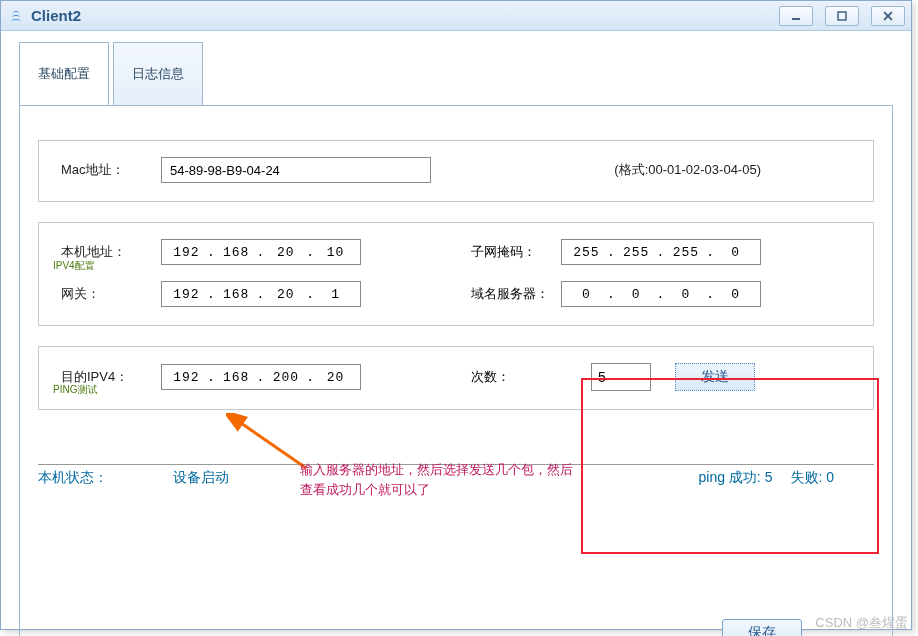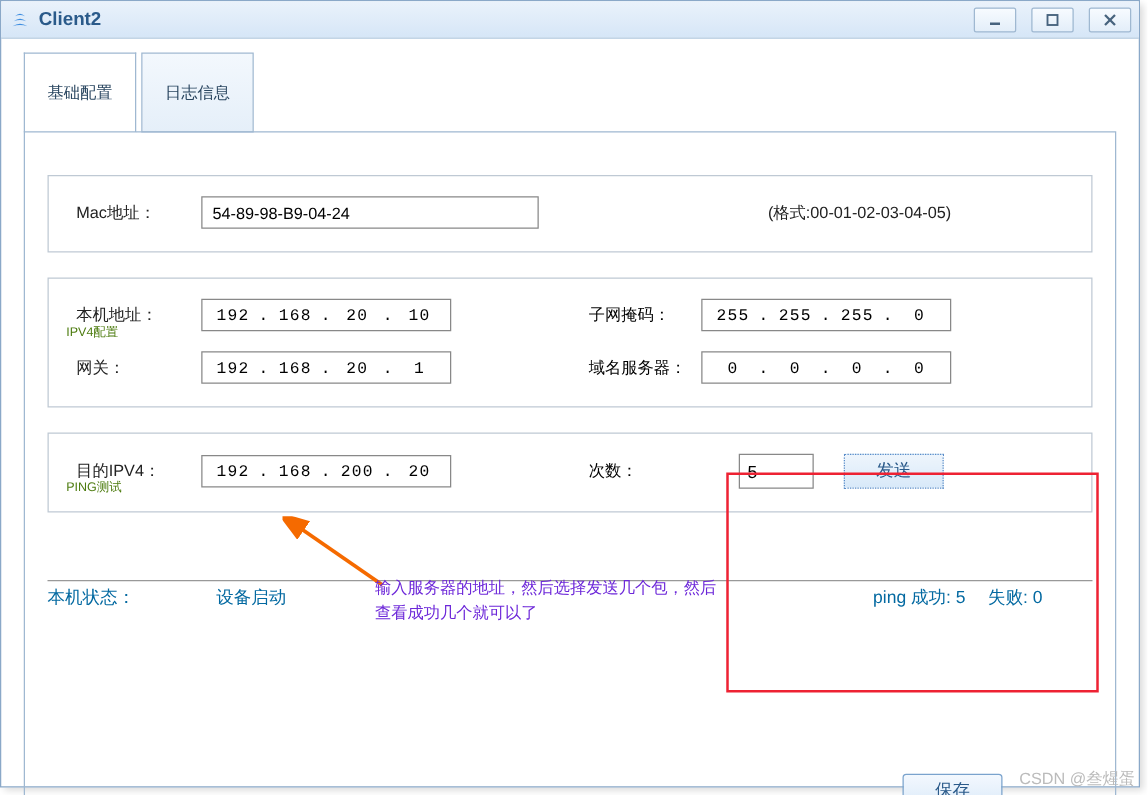--- a/index.html
+++ b/index.html
@@ -183,21 +183,21 @@
       position:absolute;
       border: 2px solid #e23;
       pointer-events:none;
     }
     .arrow {
       position:absolute;
       pointer-events:none;
     }
     .anno-text {
       position:absolute;
-      color:#6d28d9;
+      color:#be185d;
       font-size:13px;
       line-height:1.5;
       pointer-events:none;
       width: 280px;
     }
     .watermark {
       position:absolute;
       right: 10px;
       bottom: 4px;
       color:#bbb;

